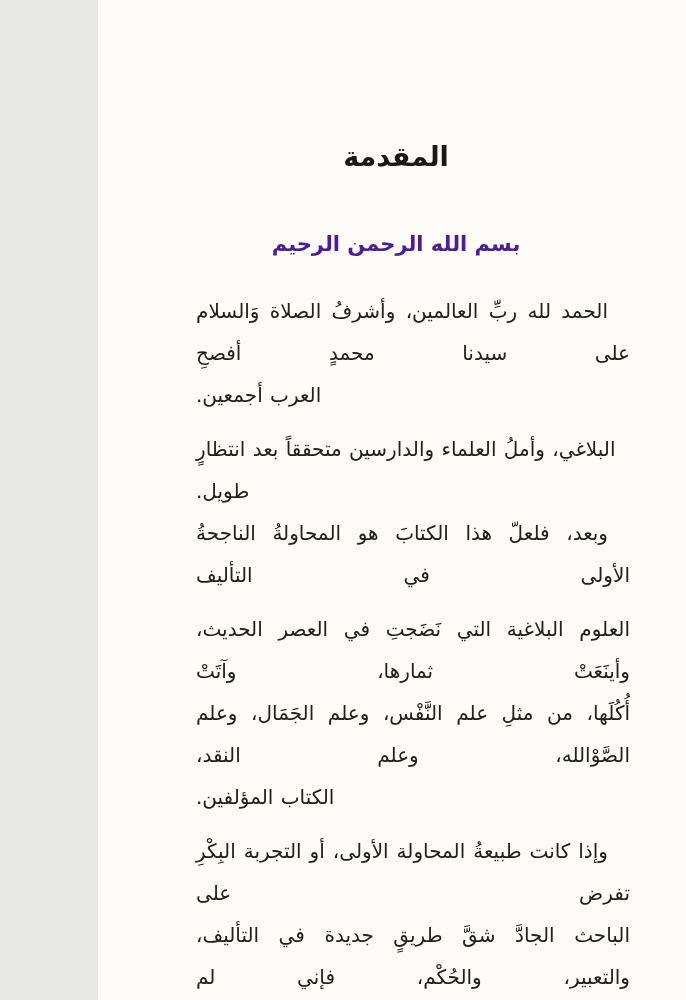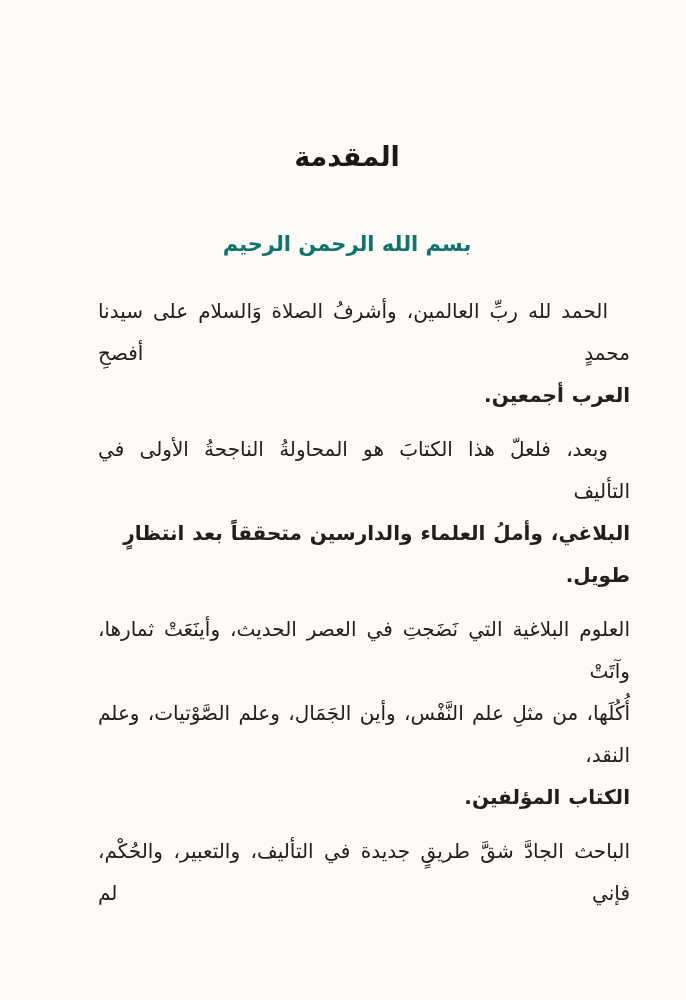--- a/index.html
+++ b/index.html
@@ -6,21 +6,21 @@
     margin: 0;
     padding: 0;
   }
   body {
     width: 686px;
     height: 1000px;
     background: #e8e8e6;
     font-family: "DejaVu Sans", sans-serif;
   }
   .page {
-    width: 686px;
+    width: 588px;
     height: 1000px;
     background: #fcfbf7;
     box-sizing: border-box;
     padding: 138px 56px 0 64px;
     direction: rtl;
     overflow: hidden;
     position: relative;
   }
   .page-title {
     margin: 0 0 50px 0;
@@ -30,72 +30,72 @@
     line-height: 38px;
     color: #1b1916;
     letter-spacing: 0;
   }
   .basmala {
     margin: 0 0 28px 0;
     text-align: center;
     font-size: 21px;
     font-weight: bold;
     line-height: 36px;
-    color: #0f766e;
+    color: #4c1d95;
   }
   .para {
     margin: 0 0 12px 0;
     font-size: 20px;
     line-height: 42px;
     color: #232019;
     word-spacing: 1px;
   }
   .para:last-child { margin-bottom: 0; }
   .line {
     display: block;
     text-align: justify;
     text-align-last: justify;
     white-space: normal;
     margin-left: 34px;
   }
   .line.first {
     text-indent: 22px;
   }
   .line.last {
-    text-align: right;
+    text-align: left;
     text-align-last: auto;
-    font-weight: bold;
   }
 </style>
 </head>
 <body>
 
 <div class="page">
 
   <h1 class="page-title">المقدمة</h1>
 
   <div class="basmala">بسم الله الرحمن الرحيم</div>
 
   <div class="body-text">
 
     <p class="para">
       <span class="line first">الحمد لله ربِّ العالمين، وأشرفُ الصلاة وَالسلام على سيدنا محمدٍ أفصحِ</span>
       <span class="line last">العرب أجمعين.</span>
     </p>
 
     <p class="para">
+      <span class="line last">البلاغي، وأملُ العلماء والدارسين متحققاً بعد انتظارٍ طويل.</span>
       <span class="line first">وبعد، فلعلّ هذا الكتابَ هو المحاولةُ الناجحةُ الأولى في التأليف</span>
-      <span class="line last">البلاغي، وأملُ العلماء والدارسين متحققاً بعد انتظارٍ طويل.</span>
     </p>
 
     <p class="para">
       <span class="line">العلوم البلاغية التي نَضَجتِ في العصر الحديث، وأينَعَتْ ثمارها، وآتَتْ</span>
-      <span class="line">أُكُلَها، من مثلِ علم النَّفْس، وأين الجَمَال، وعلم الصَّوْتيات، وعلم النقد،</span>
+      <span class="line">أُكُلَها، من مثلِ علم النَّفْس، وعلم الجَمَال، وعلم الصَّوْالله، وعلم النقد،</span>
       <span class="line last">الكتاب المؤلفين.</span>
     </p>
 
     <p class="para">
+      <span class="line first">وإذا كانت طبيعةُ المحاولة الأولى، أو التجربة البِكْرِ تفرض على</span>
       <span class="line">الباحث الجادَّ شقَّ طريقٍ جديدة في التأليف، والتعبير، والحُكْم، فإني لم</span>
 
     </p>
 
   </div>
 </div>
 
 </body></html>

